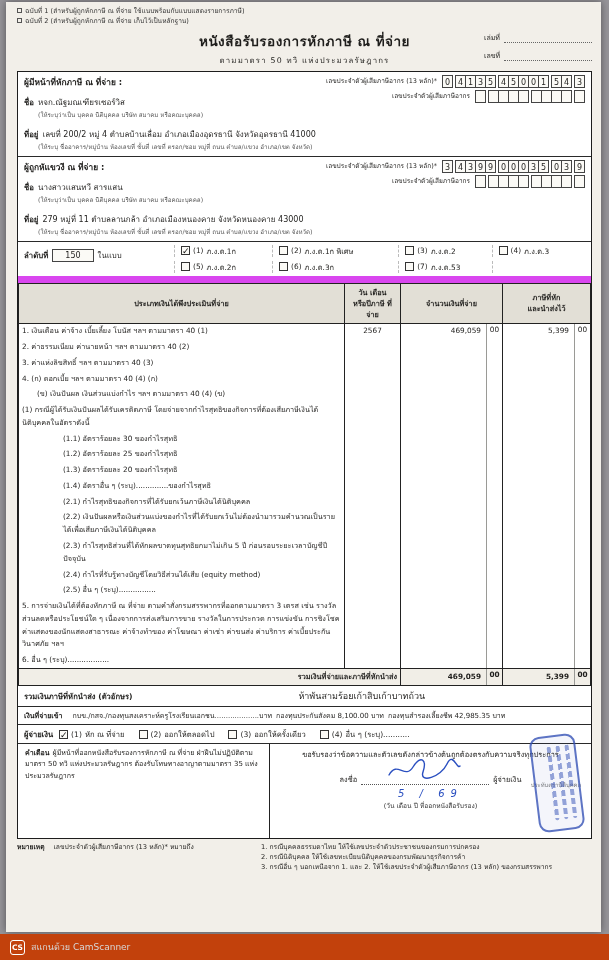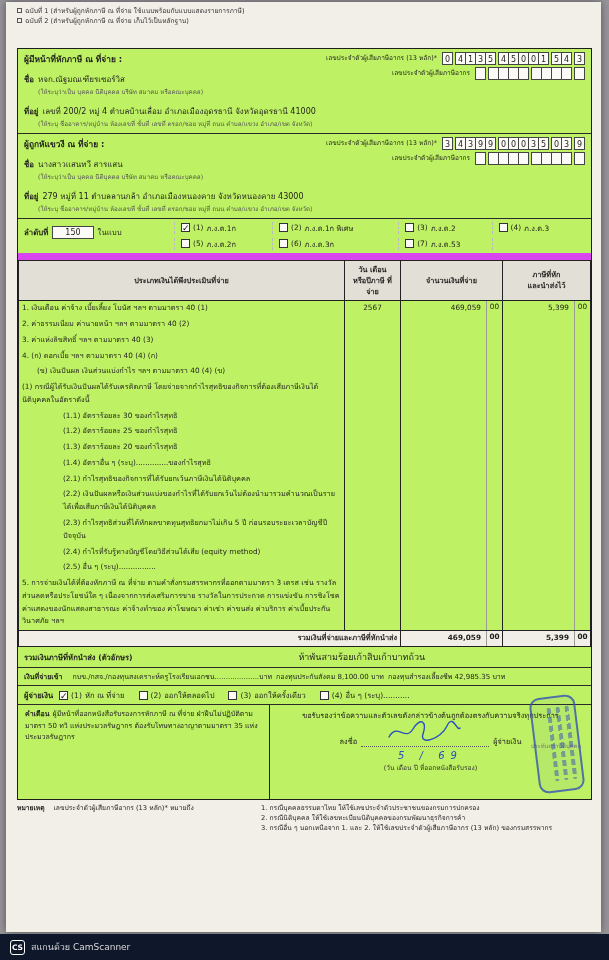--- a/index.html
+++ b/index.html
@@ -8,21 +8,21 @@
   .scan-bg{position:absolute;inset:0;background:#97959a}
   .paper{position:absolute;left:6px;top:2px;right:8px;bottom:28px;background:#f2efe9;box-shadow:0 0 8px rgba(0,0,0,.45);padding:5px 9px 0 11px;overflow:hidden}
   .copy-notes{font-size:6.6px;color:#333;line-height:1.5}
   .copy-notes .sq{display:inline-block;width:5px;height:5px;border:1px solid #555;margin-right:3px}
   .title-wrap{position:relative;margin-top:3px}
   .title{font-size:13.5px;font-weight:bold;text-align:center;letter-spacing:.5px}
   .subtitle{font-size:7.8px;text-align:center;letter-spacing:1.2px;margin-top:2px}
   .bookno{position:absolute;right:0;top:2px;width:108px;font-size:7px}
   .bn-line{display:flex;align-items:flex-end;margin-bottom:7px}
   .bn-line .dots{flex:1;border-bottom:1px dotted #666;margin-left:4px;height:9px}
-  .mainbox{border:1.6px solid #1d1d1d;margin-top:21px;background:#bef264}
+  .mainbox{border:1.6px solid #1d1d1d;margin-top:5px;background:#ffffff}
   .sec{border-bottom:1px solid #2a2a2a;padding:3px 6px 2px 6px}
   .secline{display:flex;justify-content:space-between;align-items:flex-start;margin-bottom:1px}
   .sectitle{font-weight:bold;font-size:8.4px}
   .fieldlab{font-weight:bold;font-size:7.8px;margin-right:4px}
   .fieldval{font-size:8px}
   .hint{font-size:6.2px;color:#555;margin:0 0 2px 14px}
   .tinwrap{display:flex;align-items:center;white-space:nowrap}
   .tinlabel{font-size:6.5px;margin-right:3px}
   .tg{display:inline-flex;margin-left:3px}
   .cell{display:inline-block;width:11px;height:13px;border:1px solid #444;background:#fbfaf6;font-size:8px;text-align:center;line-height:13px;margin-left:-1px}
@@ -59,35 +59,49 @@
   .dotline{position:relative;width:128px;border-bottom:1px dotted #555;height:10px}
   .sig-svg{position:absolute;left:24px;top:-17px}
   .hand-date{color:#2a4fc0;font-size:10px;font-style:italic;margin-top:3px;letter-spacing:6px}
   .date-hint{font-size:6.6px;color:#333;margin-top:1px}
   .stamp-hint{position:absolute;right:10px;top:36px;font-size:5.8px;color:#777}
   .stamp{position:absolute;right:-14px;top:16px;width:96px;height:46px;border:2.5px solid #3552b6;border-radius:10px;transform:rotate(83deg);opacity:.8;background:rgba(60,90,190,.07)}
   .stline{height:4px;margin:5px 9px 0 9px;background:repeating-linear-gradient(90deg,#3552b6 0 6px,transparent 6px 9px);opacity:.65;border-radius:2px}
   .notes{display:flex;font-size:6.7px;margin-top:3px;gap:8px;line-height:1.5}
   .notes .lab{font-weight:bold;margin-right:9px}
   .notes-left{width:236px}
-  .csbar{position:absolute;left:0;right:0;bottom:0;height:26px;background:#0f172a;display:flex;align-items:center;padding-left:10px;gap:6px}
+  .csbar{position:absolute;left:0;right:0;bottom:0;height:26px;background:#c2410c;display:flex;align-items:center;padding-left:10px;gap:6px}
   .cslogo{width:15px;height:15px;border:1.6px solid #fff;border-radius:3px;color:#fff;font-size:7.5px;font-weight:bold;display:flex;align-items:center;justify-content:center}
   .cstext{color:#d8d8d8;font-size:9px}
 </style>
 </head>
 <body>
 
 <div class="scan-bg">
   <div class="paper">
 
     <div class="copy-notes">
       <div><span class="sq"></span><span>ฉบับที่ 1 (สำหรับผู้ถูกหักภาษี ณ ที่จ่าย ใช้แนบพร้อมกับแบบแสดงรายการภาษี)</span></div>
       <div><span class="sq"></span><span>ฉบับที่ 2 (สำหรับผู้ถูกหักภาษี ณ ที่จ่าย เก็บไว้เป็นหลักฐาน)</span></div>
     </div>
 
+    <div class="title-wrap">
+      <div class="title">หนังสือรับรองการหักภาษี ณ ที่จ่าย</div>
+      <div class="subtitle">ตามมาตรา 50 ทวิ แห่งประมวลรัษฎากร</div>
+      <div class="bookno">
+        <div class="bn-line">
+            <span>เล่มที่</span>
+            <span class="dots"></span>
+          </div>
+        <div class="bn-line">
+            <span>เลขที่</span>
+            <span class="dots"></span>
+          </div>
+      </div>
+    </div>
 
     <div class="mainbox">
 
       <div class="sec">
         <div class="secline">
           <span class="sectitle">ผู้มีหน้าที่หักภาษี ณ ที่จ่าย :</span>
           <span class="tinwrap">
             <span class="tinlabel">เลขประจำตัวผู้เสียภาษีอากร (13 หลัก)*</span>
             <span class="tg">
                 <span class="cell">0</span>
@@ -445,20 +459,32 @@
                 <span class="ab"></span>
                 <span class="as"></span>
               </td>
               <td class="amt">
                 <span class="ab"></span>
                 <span class="as"></span>
               </td>
             </tr>
           <tr>
               <td class="desc">5. การจ่ายเงินได้ที่ต้องหักภาษี ณ ที่จ่าย ตามคำสั่งกรมสรรพากรที่ออกตามมาตรา 3 เตรส เช่น รางวัล ส่วนลดหรือประโยชน์ใด ๆ เนื่องจากการส่งเสริมการขาย รางวัลในการประกวด การแข่งขัน การชิงโชค ค่าแสดงของนักแสดงสาธารณะ ค่าจ้างทำของ ค่าโฆษณา ค่าเช่า ค่าขนส่ง ค่าบริการ ค่าเบี้ยประกันวินาศภัย ฯลฯ</td>
+              <td class="date"></td>
+              <td class="amt">
+                <span class="ab"></span>
+                <span class="as"></span>
+              </td>
+              <td class="amt">
+                <span class="ab"></span>
+                <span class="as"></span>
+              </td>
+            </tr>
+          <tr>
+              <td class="desc">6. อื่น ๆ (ระบุ)..................</td>
               <td class="date"></td>
               <td class="amt">
                 <span class="ab"></span>
                 <span class="as"></span>
               </td>
               <td class="amt">
                 <span class="ab"></span>
                 <span class="as"></span>
               </td>
             </tr>

